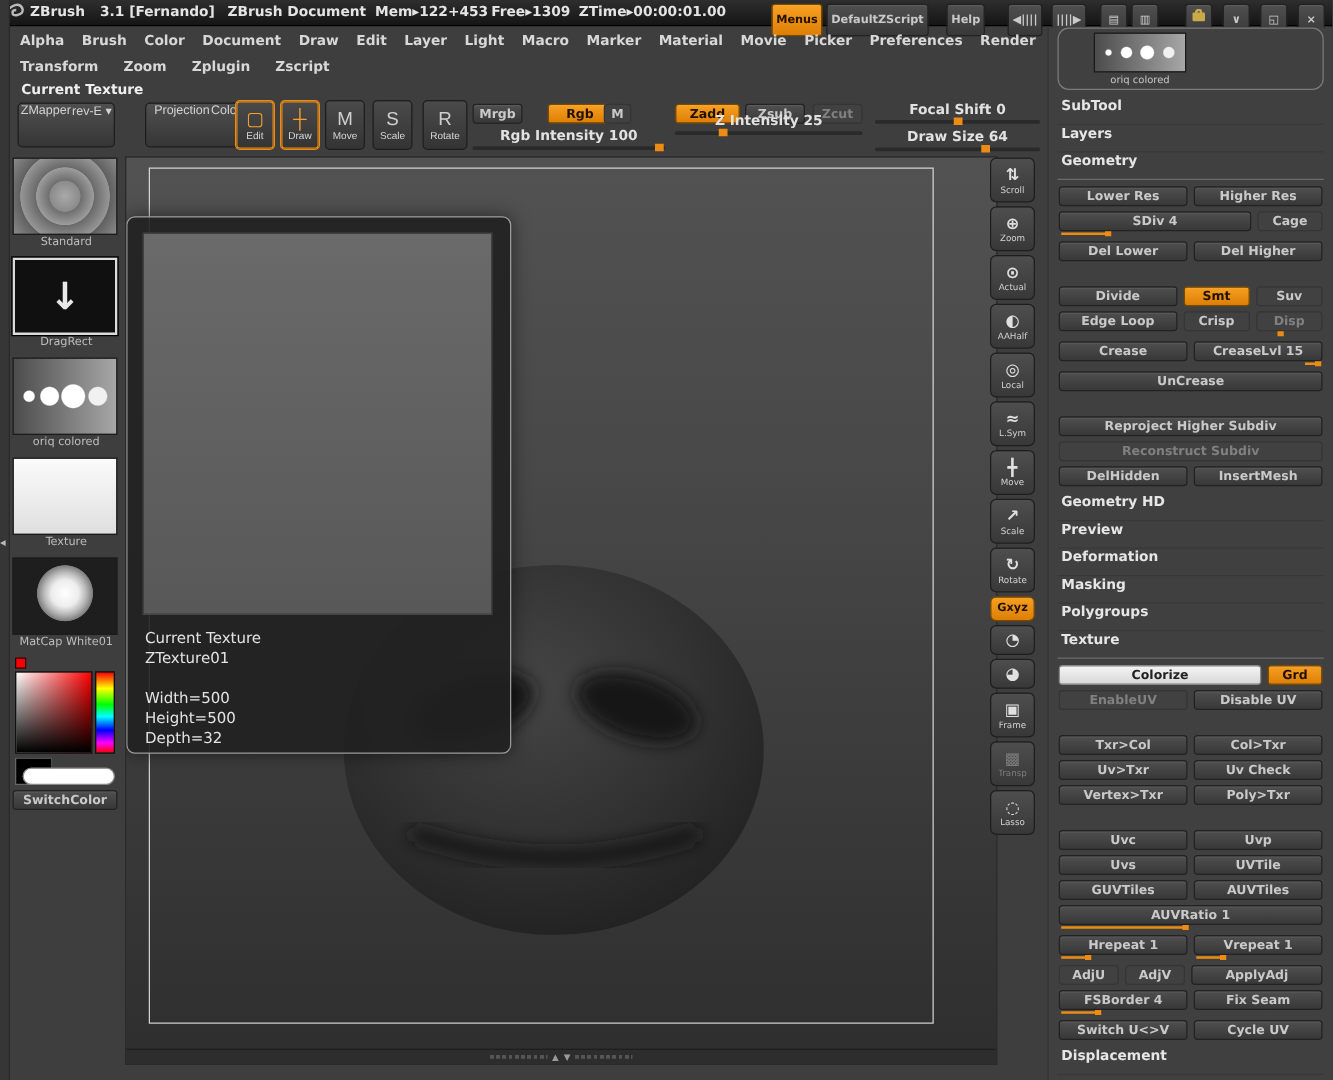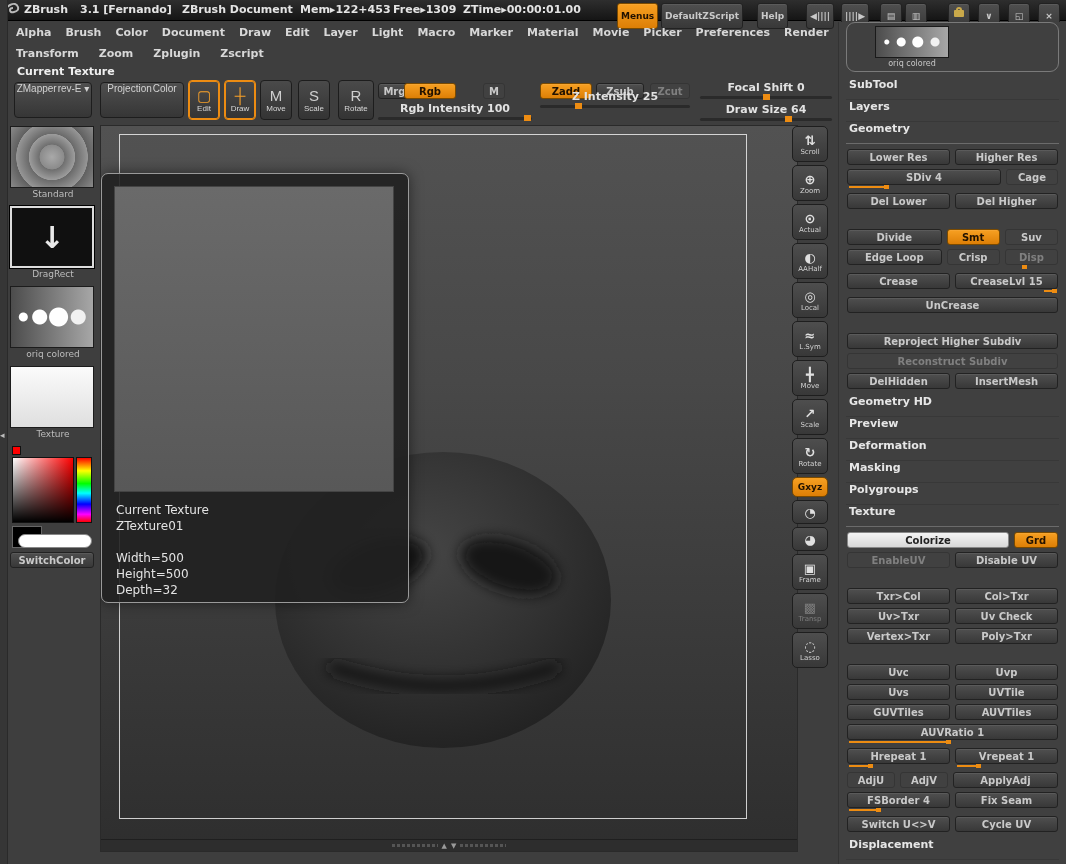--- a/index.html
+++ b/index.html
@@ -152,21 +152,21 @@
   <span class="mi">Zplugin</span>
   <span class="mi">Zscript</span>
 </div>
 <div class="heading">Current Texture</div>
 
 <div class="toolbar">
   <button class="bigbtn" style="left:14px;top:4px;width:78px;height:36px">
     <span>ZMapper</span>
     <span><span>rev-E</span> <span>▾</span></span>
   </button>
-  <button class="bigbtn" style="left:100px;top:4px;width:84px;height:36px">
+  <button class="bigbtn" style="left:116px;top:4px;width:84px;height:36px">
     <span>Projection</span>
     <span>Color</span>
   </button>
   <button class="iconbtn active" style="left:188px;top:2px;width:32px;height:40px">
     <span class="ig">▢</span>
     <span class="il">Edit</span>
   </button>
   <button class="iconbtn active" style="left:224px;top:2px;width:32px;height:40px">
     <span class="ig">┼</span>
     <span class="il">Draw</span>
@@ -178,21 +178,21 @@
   <button class="iconbtn" style="left:298px;top:2px;width:32px;height:40px">
     <span class="ig">S</span>
     <span class="il">Scale</span>
   </button>
   <button class="iconbtn" style="left:338px;top:2px;width:36px;height:40px">
     <span class="ig">R</span>
     <span class="il">Rotate</span>
   </button>
 
   <button class="btn" style="left:378px;top:5px;width:40px">Mrgb</button>
-  <button class="btn orange" style="left:404px;top:5px;width:52px">Rgb</button>
+  <button class="btn orange" style="left:438px;top:5px;width:52px">Rgb</button>
   <button class="btn ghost" style="left:483px;top:5px;width:22px">M</button>
   <div class="tslider" style="left:378px;top:24px;width:154px">
     <div class="tlab">Rgb Intensity 100</div>
     <div class="track">
         <span class="tdot" style="left:97%"></span>
       </div>
   </div>
 
   <button class="btn orange" style="left:540px;top:5px;width:52px">Zadd</button>
   <button class="btn" style="left:596px;top:5px;width:48px">Zsub</button>
@@ -231,20 +231,24 @@
     <div class="thumb stroke-thumb">↓</div>
     <div class="tray-label">DragRect</div>
   </div>
   <div class="tray-item">
     <div class="thumb dots-thumb"></div>
     <div class="tray-label">oriq colored</div>
   </div>
   <div class="tray-item">
     <div class="thumb blank-thumb"></div>
     <div class="tray-label">Texture</div>
+  </div>
+  <div class="tray-item">
+    <div class="thumb matcap-thumb"></div>
+    <div class="tray-label">MatCap White01</div>
   </div>
   <div class="picker">
     <div class="picker-ind"></div>
     <div class="picker-sv"></div>
     <div class="picker-hue"></div>
     <div class="swatch-a"></div>
     <div class="swatch-b"></div>
     <button class="btn switchcolor">SwitchColor</button>
   </div>
 </div>

